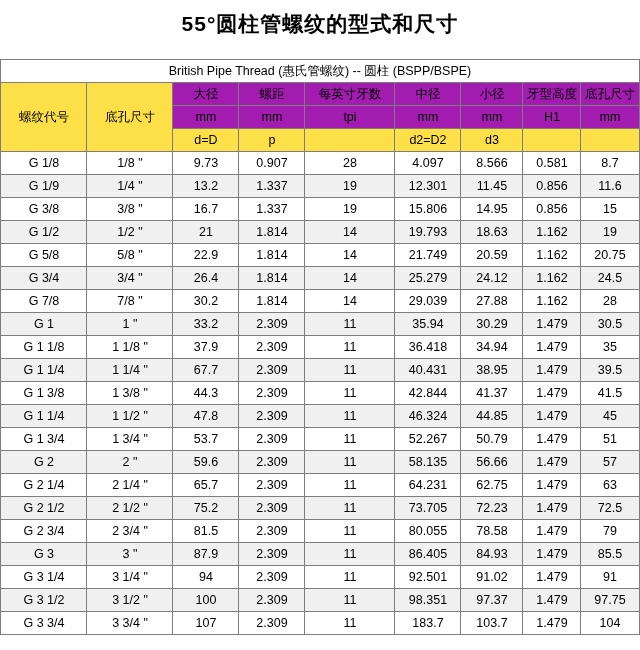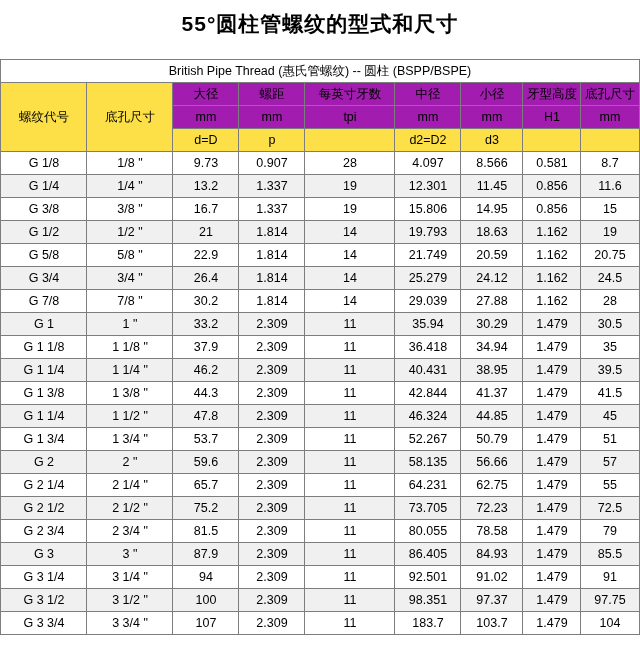--- a/index.html
+++ b/index.html
@@ -130,21 +130,21 @@
           <td class="zebra-a rowlabel">1/8 "</td>
           <td class="zebra-a">9.73</td>
           <td class="zebra-a">0.907</td>
           <td class="zebra-a">28</td>
           <td class="zebra-a">4.097</td>
           <td class="zebra-a">8.566</td>
           <td class="zebra-a">0.581</td>
           <td class="zebra-a">8.7</td>
         </tr>
         <tr>
-          <td class="zebra-b rowlabel">G 1/4</td>
+          <td class="zebra-b rowlabel">G 1/9</td>
           <td class="zebra-b rowlabel">1/4 "</td>
           <td class="zebra-b">13.2</td>
           <td class="zebra-b">1.337</td>
           <td class="zebra-b">19</td>
           <td class="zebra-b">12.301</td>
           <td class="zebra-b">11.45</td>
           <td class="zebra-b">0.856</td>
           <td class="zebra-b">11.6</td>
         </tr>
         <tr>
@@ -220,21 +220,21 @@
           <td class="zebra-a">2.309</td>
           <td class="zebra-a">11</td>
           <td class="zebra-a">36.418</td>
           <td class="zebra-a">34.94</td>
           <td class="zebra-a">1.479</td>
           <td class="zebra-a">35</td>
         </tr>
         <tr>
           <td class="zebra-b rowlabel">G 1 1/4</td>
           <td class="zebra-b rowlabel">1 1/4 "</td>
-          <td class="zebra-b">46.2</td>
+          <td class="zebra-b">67.7</td>
           <td class="zebra-b">2.309</td>
           <td class="zebra-b">11</td>
           <td class="zebra-b">40.431</td>
           <td class="zebra-b">38.95</td>
           <td class="zebra-b">1.479</td>
           <td class="zebra-b">39.5</td>
         </tr>
         <tr>
           <td class="zebra-a rowlabel">G 1 3/8</td>
           <td class="zebra-a rowlabel">1 3/8 "</td>
@@ -281,21 +281,21 @@
         </tr>
         <tr>
           <td class="zebra-a rowlabel">G 2 1/4</td>
           <td class="zebra-a rowlabel">2 1/4 "</td>
           <td class="zebra-a">65.7</td>
           <td class="zebra-a">2.309</td>
           <td class="zebra-a">11</td>
           <td class="zebra-a">64.231</td>
           <td class="zebra-a">62.75</td>
           <td class="zebra-a">1.479</td>
-          <td class="zebra-a">55</td>
+          <td class="zebra-a">63</td>
         </tr>
         <tr>
           <td class="zebra-b rowlabel">G 2 1/2</td>
           <td class="zebra-b rowlabel">2 1/2 "</td>
           <td class="zebra-b">75.2</td>
           <td class="zebra-b">2.309</td>
           <td class="zebra-b">11</td>
           <td class="zebra-b">73.705</td>
           <td class="zebra-b">72.23</td>
           <td class="zebra-b">1.479</td>

